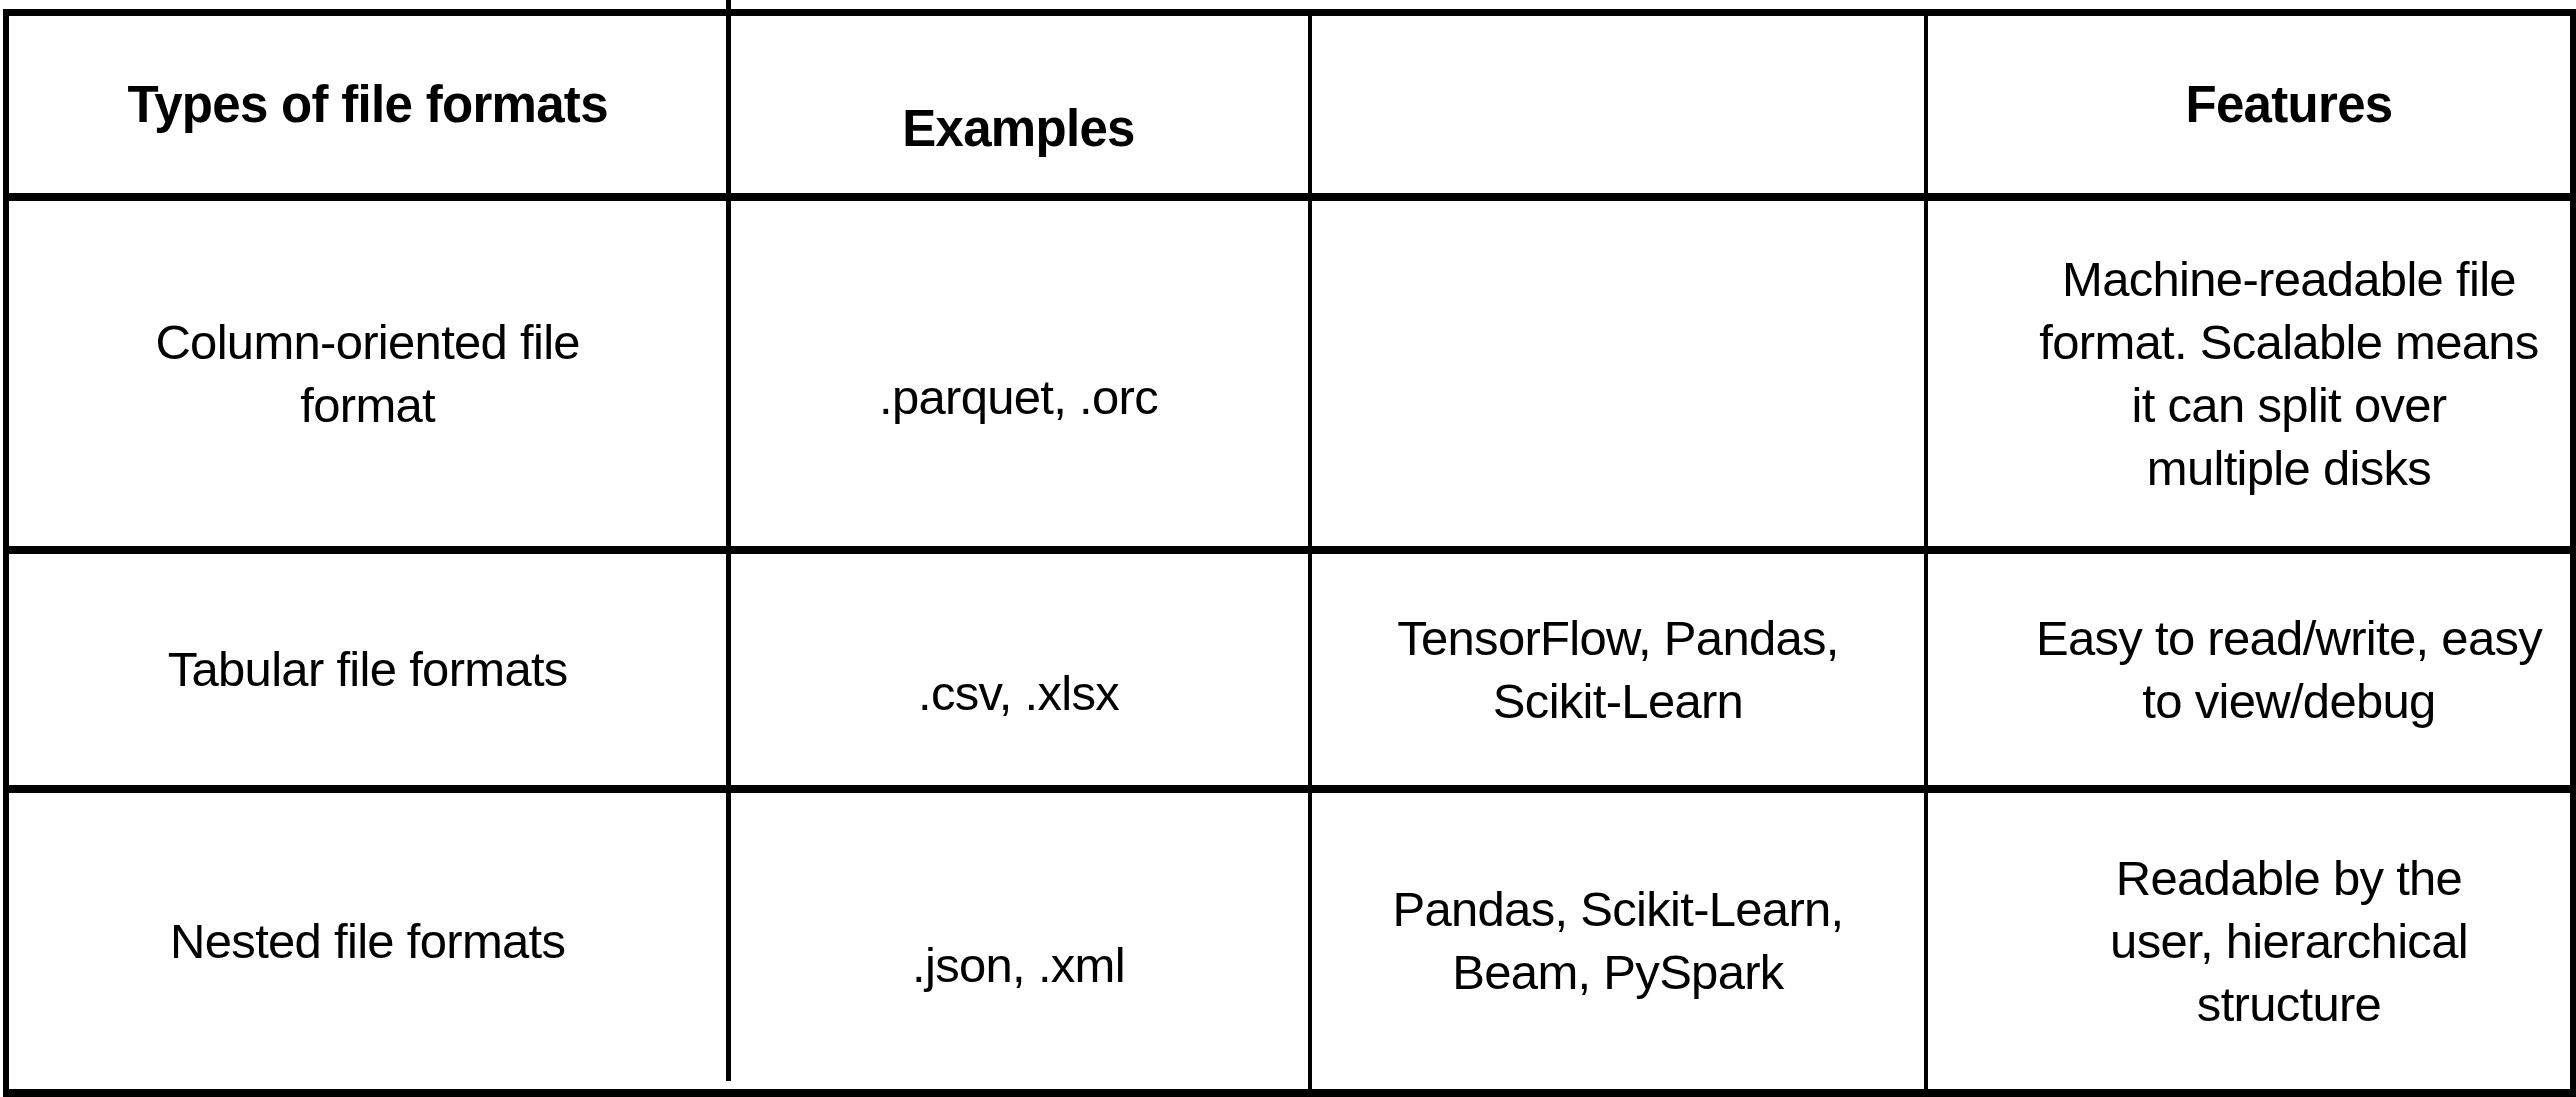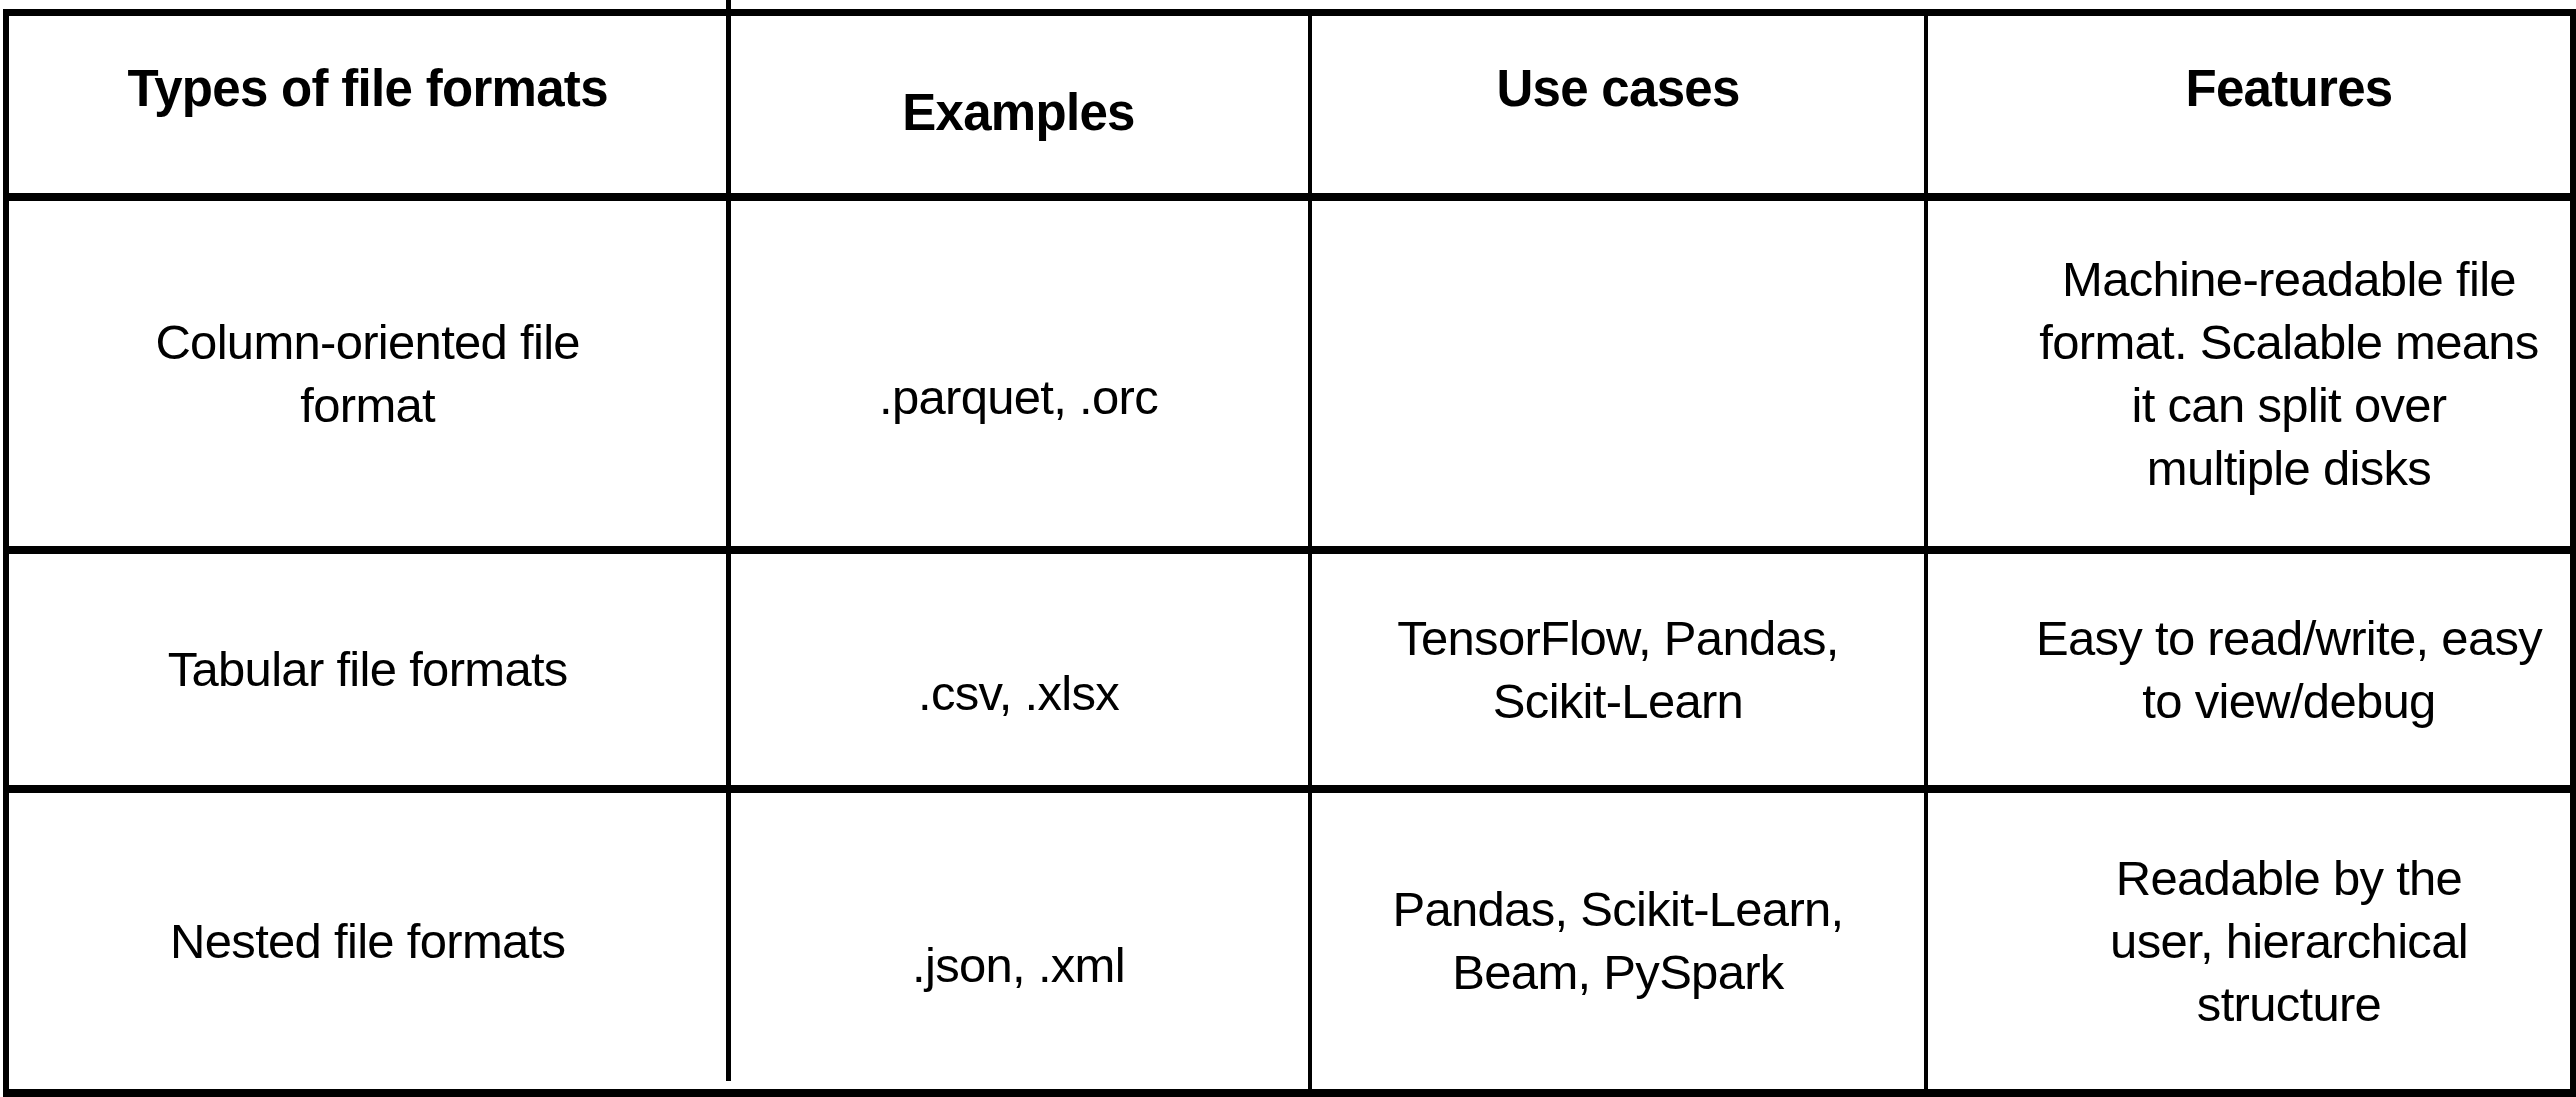--- a/index.html
+++ b/index.html
@@ -41,21 +41,21 @@
     white-space: pre-line;
     font-size: 49px;
     line-height: 63px;
     letter-spacing: -0.7px;
   }
   .head { font-weight: bold; font-size: 51px; }
   .c1 { left: 9.2px;   width: 717px; }
   .c2 { left: 730px; width: 577px; margin-top: 24px; }
   .c3 { left: 1312px; width: 612px; }
   .c4 { left: 1928px; width: 642px; margin-left: 40px; }
-  .rh { top: 0;   height: 177px; }
+  .rh { top: 16px;   height: 177px; }
   .r1 { top: 201px;  height: 345px; }
   .r2 { top: 554px;  height: 231px; }
   .r3 { top: 793px; height: 296px; }
 </style>
 </head>
 <body>
 
 <div class="stage">
 
   <div class="bord b-top"></div>
@@ -64,21 +64,20 @@
   <div class="bord b-right"></div>
   <div class="bord hdiv hdiv1"></div>
   <div class="bord hdiv hdiv2"></div>
   <div class="bord hdiv hdiv3"></div>
   <div class="bord vdiv vdiv1"></div>
   <div class="bord vdiv vdiv2"></div>
   <div class="bord vdiv vdiv3"></div>
 
   <div class="cell head c1 rh">Types of file formats</div>
   <div class="cell head c2 rh">Examples</div>
-  <div class="cell head c3 rh">Use cases</div>
   <div class="cell head c4 rh">Features</div>
 
   <div class="cell c1 r1">Column-oriented file
 format</div>
   <div class="cell c2 r1">.parquet, .orc</div>
   <div class="cell c1 r2">Tabular file formats</div>
 
   <div class="cell c4 r1">Machine-readable file
 format. Scalable means
 it can split over

